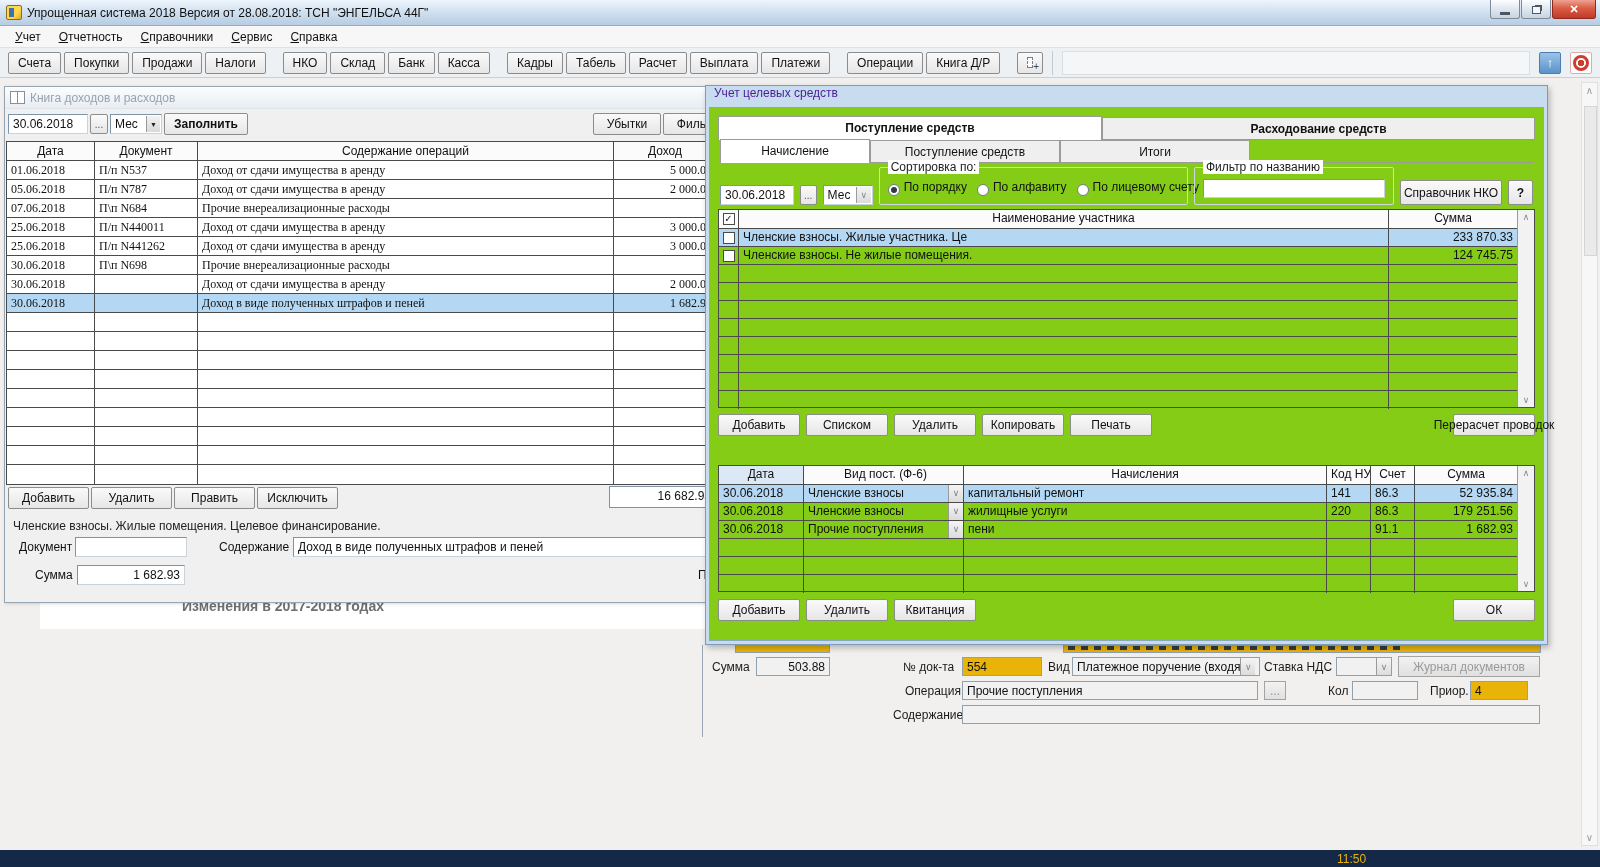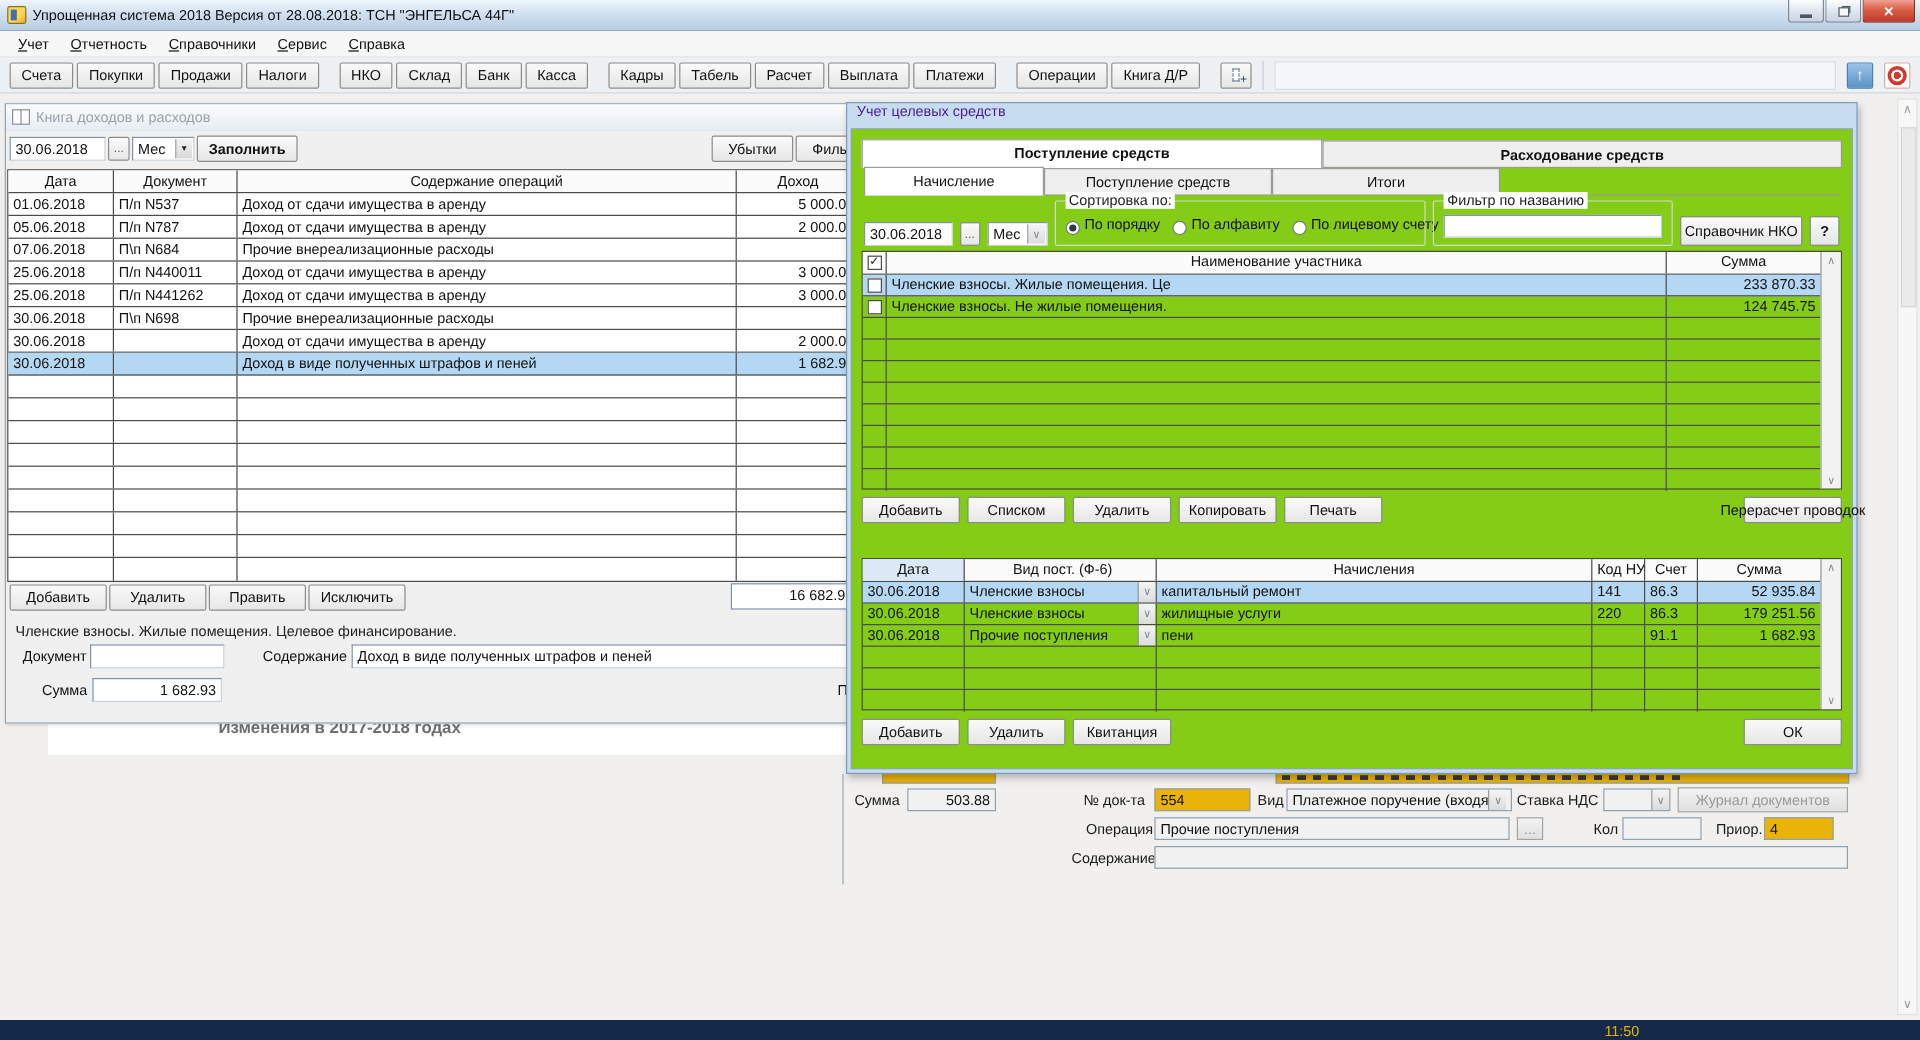--- a/index.html
+++ b/index.html
@@ -64,21 +64,21 @@
   .dd-black { position:absolute; right:1px; top:1px; bottom:1px; width:14px; background:linear-gradient(#f2f2f2,#d9d9d9);
     border-left:1px solid #9a9a9a; display:flex; align-items:center; justify-content:center; font-size:7px; color:#222; }
   .bold { font-weight:bold; }
   .kdr-right { margin-left:auto; display:flex; gap:2px; }
   .kdr-right .btn { width:68px; }
 
   .ktable { margin:2px 1px 0 1px; border:1px solid #4a4a4a; background:#fff; }
   .krow, .khead { display:flex; height:19px; line-height:18px; }
   .khead { border-bottom:1px solid #4a4a4a; background:#fbfbfb; }
   .khead span { text-align:center; }
-  .krow { border-bottom:1px solid #4a4a4a; }
+  .krow { border-bottom:1px solid #4a4a4a;font-family:Liberation Serif, serif; }
   .krow:last-child { border-bottom:none; }
   .kc { padding:0 4px; border-right:1px solid #4a4a4a; overflow:hidden; white-space:nowrap; }
   .c-date { width:88px; } .c-doc { width:103px; } .c-cont { flex:1; } .c-inc { width:103px; text-align:right; }
   .c-x { width:15px; border-right:none; }
   .krow.sel { background:#b4d8f3; }
 
   .kdr-btnrow { position:absolute; left:3px; top:400px; display:flex; gap:2px; }
   .kdr-btnrow .btn { width:81px; }
   .kdr-total { position:absolute; left:604px; top:399px; width:107px; height:22px; border:1px solid #7e93a7;
     background:#fff; text-align:right; padding:2px 4px; }
@@ -555,21 +555,21 @@
                 </span>
               <span class="dc p-name">Наименование участника</span>
               <span class="dc p-sum" style="text-align:center;">Сумма</span>
             </div>
             <div>
 
                 <div class="drow sel">
                   <span class="dc p-cb">
                     <span class="checkbox"></span>
                   </span>
-                  <span class="dc p-name">Членские взносы. Жилые помещения. Це</span>
+                  <span class="dc p-name">Членские взносы. Жилые участника. Це</span>
                   <span class="dc p-sum">233 870.33</span>
                 </div>
 
                 <div class="drow">
                   <span class="dc p-cb">
                     <span class="checkbox"></span>
                   </span>
                   <span class="dc p-name">Членские взносы. Не жилые помещения.</span>
                   <span class="dc p-sum">124 745.75</span>
                 </div>

